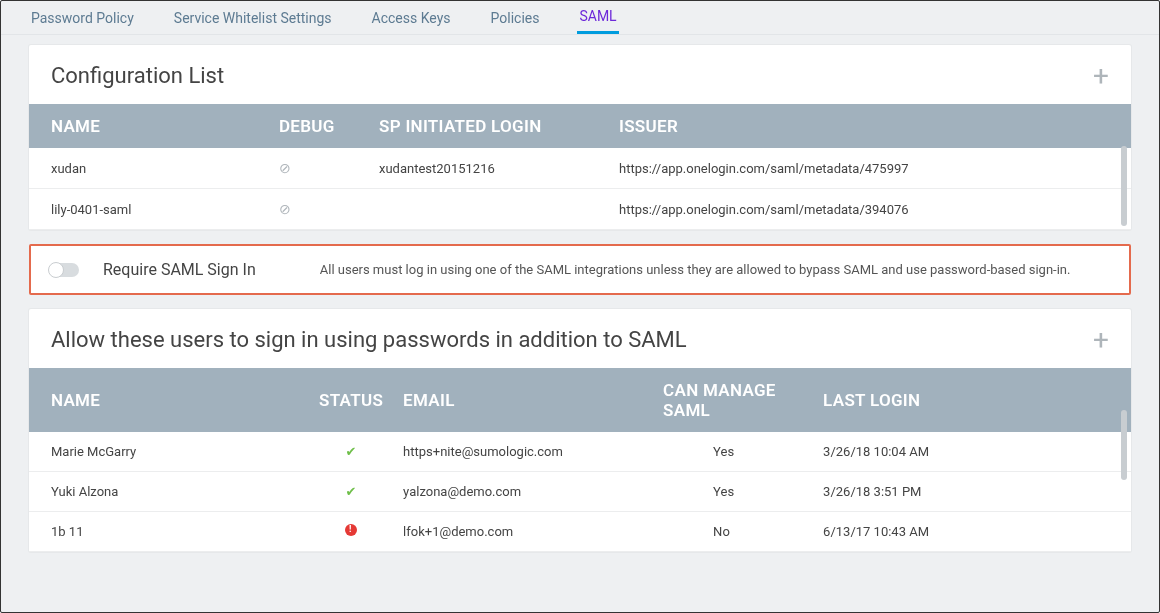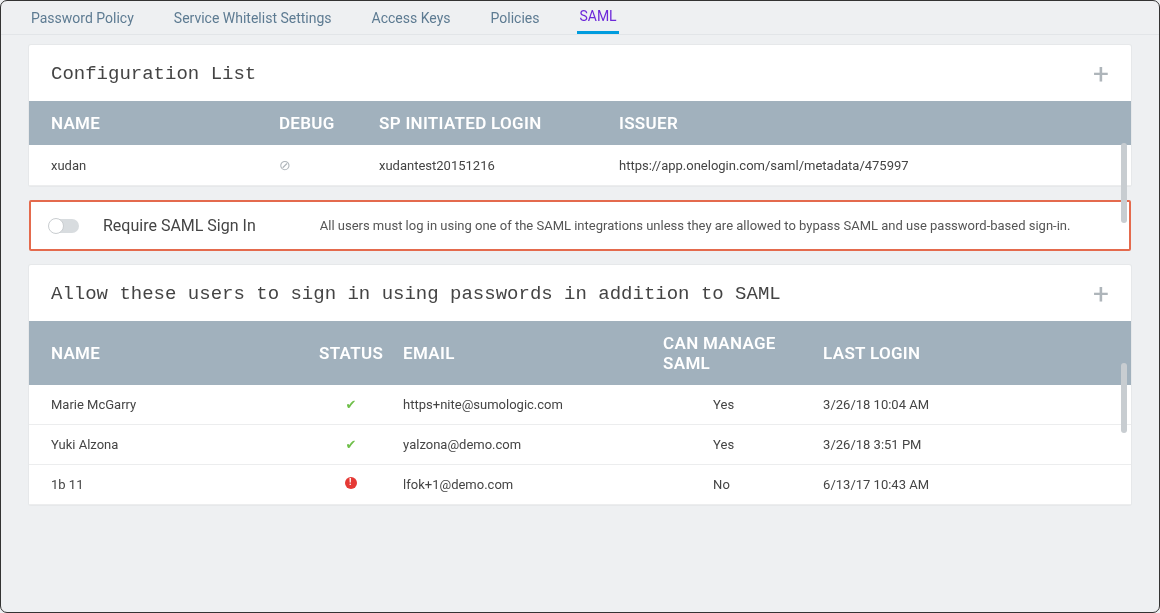--- a/index.html
+++ b/index.html
@@ -10,21 +10,21 @@
     height: 613px;
     overflow: hidden;
     color: #333;
     font-size: 14px;
   }
   .outer {
     width: 1160px;
     height: 613px;
     background: #eef0f2;
     border: 1px solid #333;
-    border-radius: 7px;
+    border-radius: 2px;
     padding: 0;
     position: relative;
   }
   .tabs {
     display: flex;
     padding: 0 28px;
     gap: 36px;
     align-items: flex-end;
     height: 34px;
     border-bottom: 1px solid #e2e5e8;
@@ -47,24 +47,23 @@
     box-shadow: 0 0 0 1px #e6e8ea;
     position: relative;
   }
   .card-header {
     display: flex;
     justify-content: space-between;
     align-items: center;
     padding: 18px 22px 16px 22px;
   }
   .card-title {
-    font-size: 19px;
+    font-size: 22px;
     font-weight: 400;
     color: #444;
-    font-family: Liberation Mono, monospace;
   }
   .plus-icon {
     color: #aeb5ba;
     font-size: 28px;
     line-height: 20px;
     cursor: pointer;
     user-select: none;
   }
   .table-wrap {
     position: relative;
@@ -205,20 +204,26 @@
             <th>ISSUER</th>
           </tr>
         </thead>
         <tbody>
           <tr>
             <td>xudan</td>
             <td><span class="debug-icon">⊘</span></td>
             <td>xudantest20151216</td>
             <td>https://app.onelogin.com/saml/metadata/475997</td>
           </tr>
+          <tr>
+            <td>lily-0401-saml</td>
+            <td><span class="debug-icon">⊘</span></td>
+            <td></td>
+            <td>https://app.onelogin.com/saml/metadata/394076</td>
+          </tr>
         </tbody>
       </table>
       <div class="table-scroll"></div>
     </div>
   </div>
 
   <div class="toggle-card">
     <div class="toggle">
       <div class="knob"></div>
     </div>

